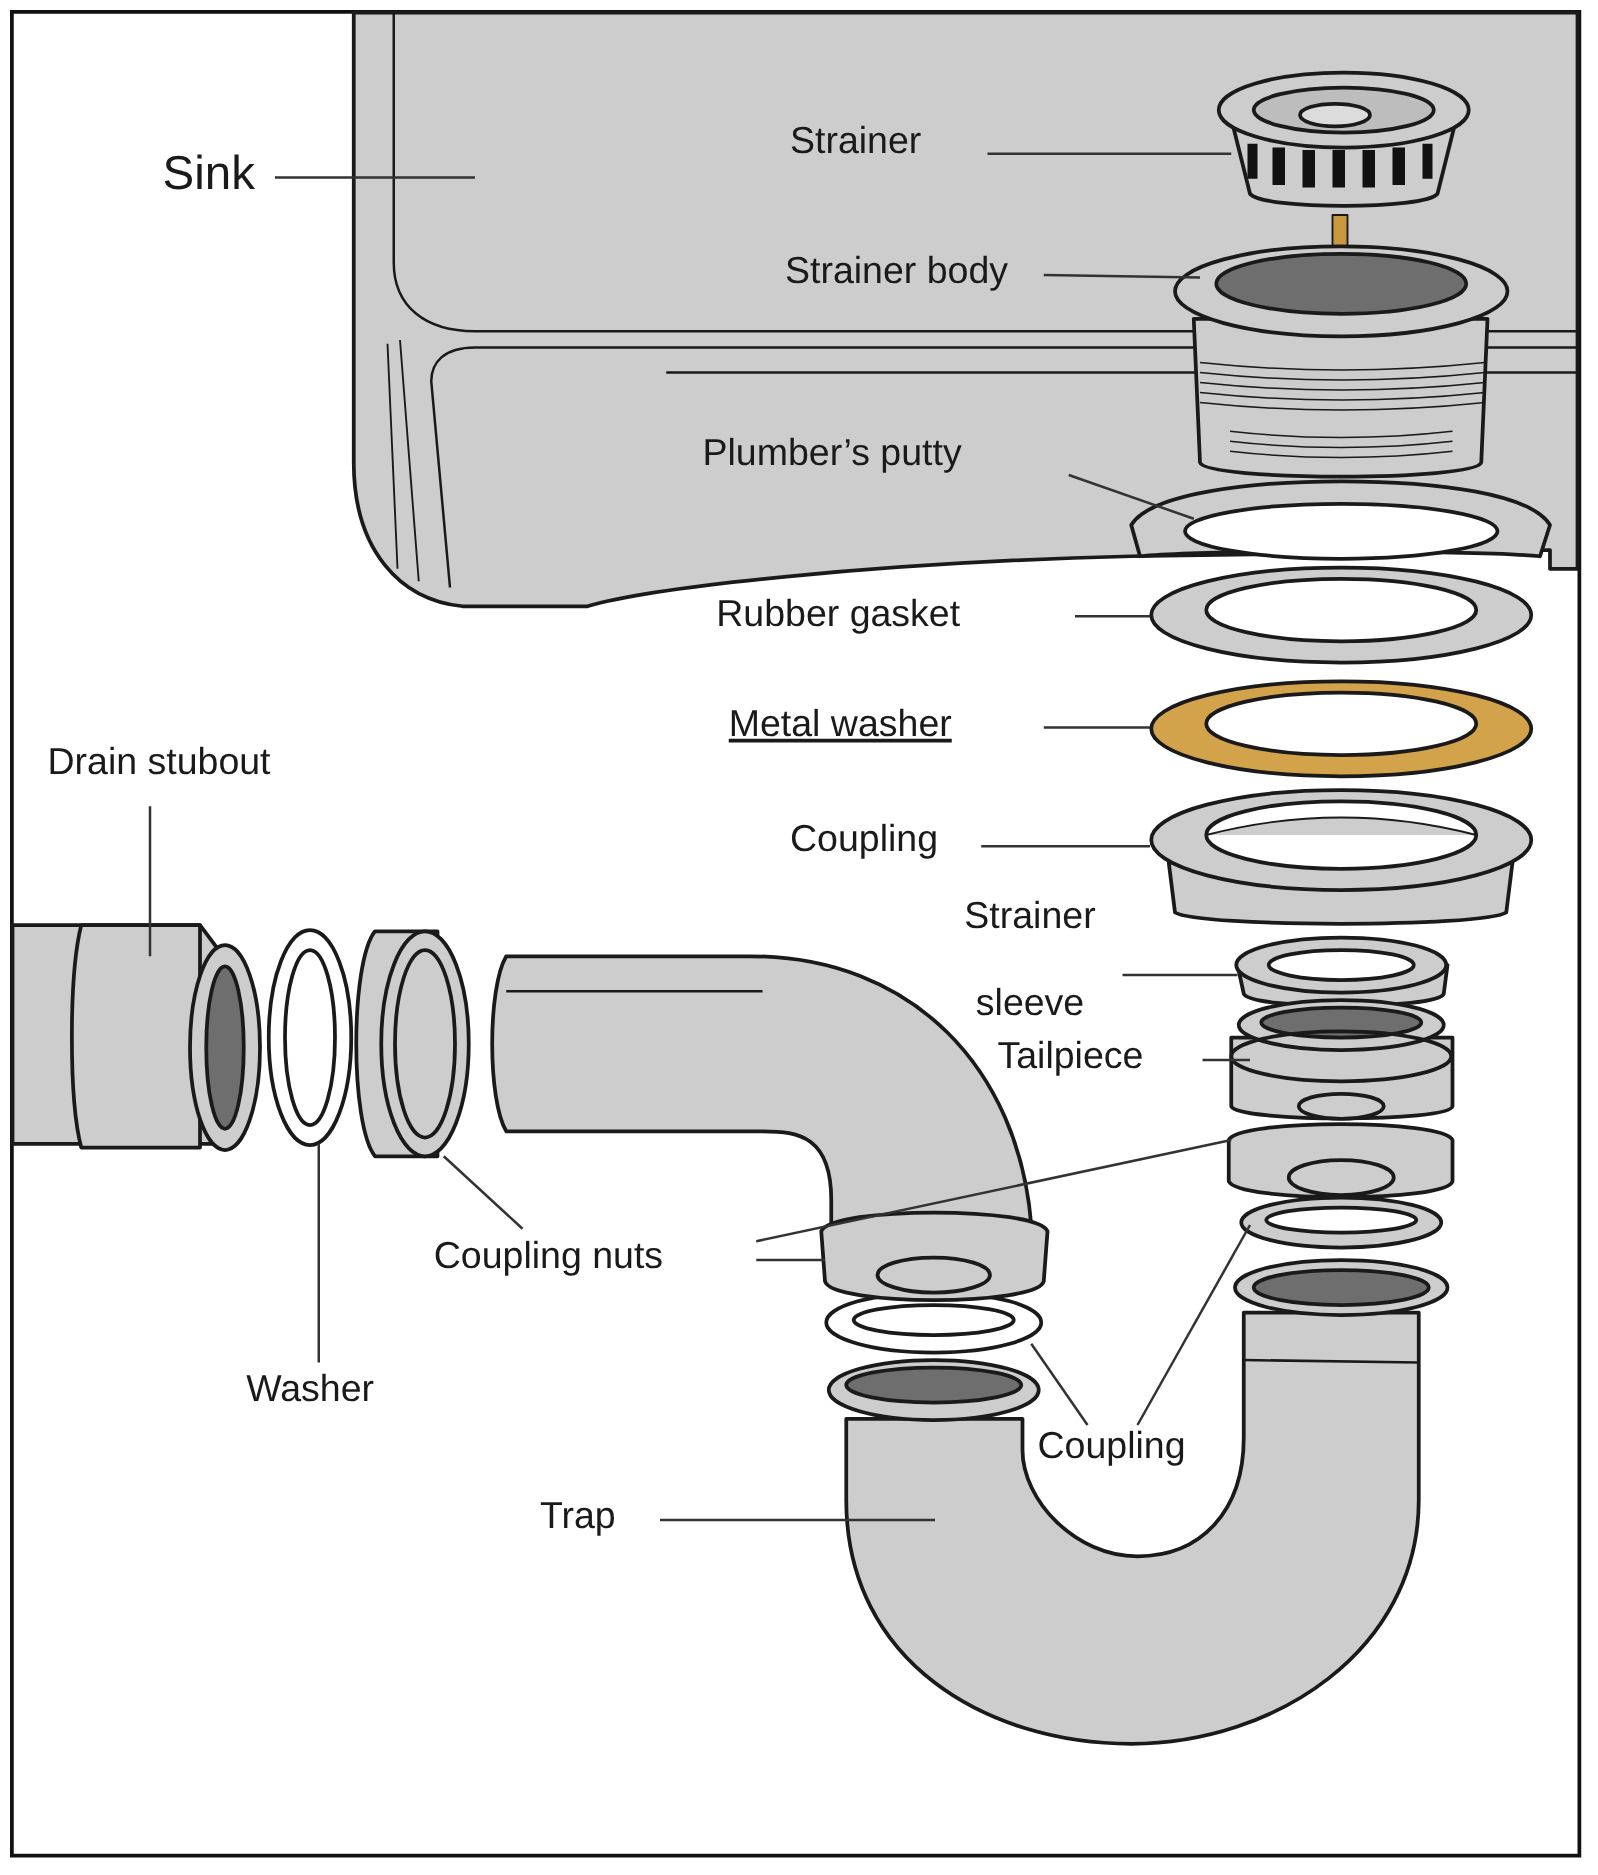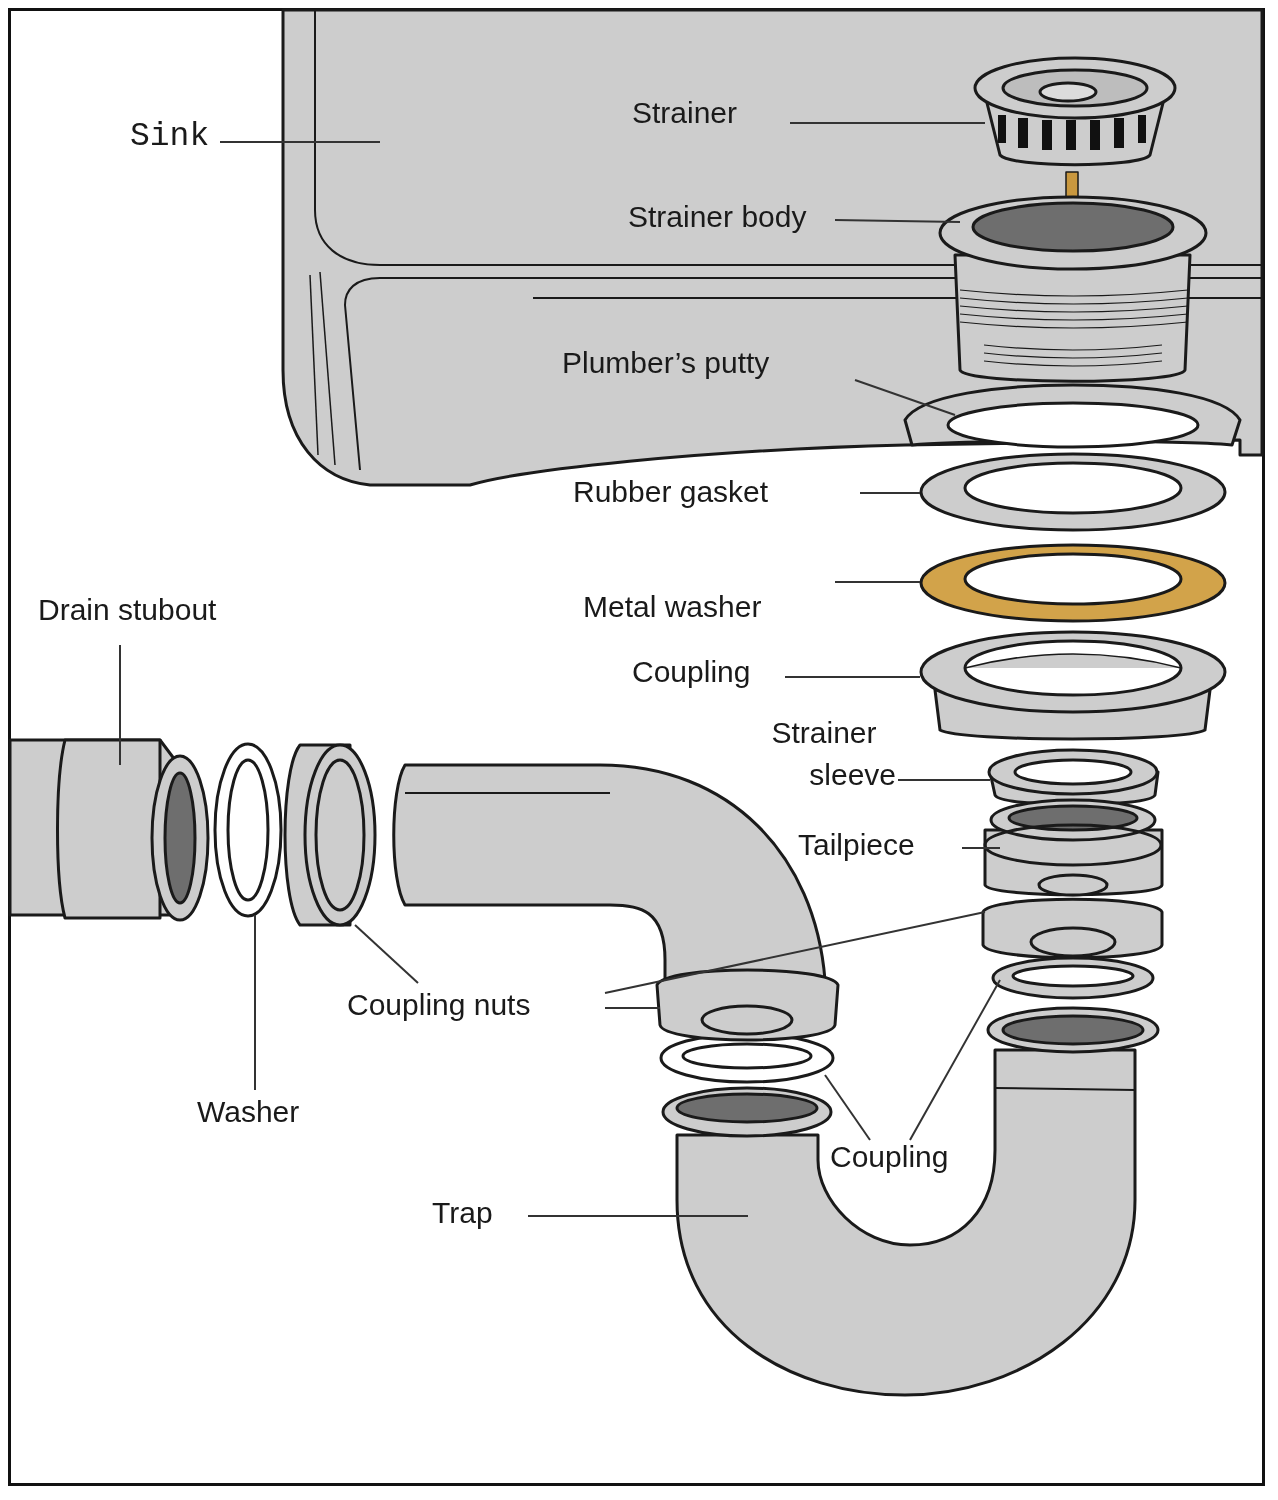--- a/index.html
+++ b/index.html
@@ -1,20 +1,20 @@
 <!DOCTYPE html>
 <html><head>
 <meta charset="utf-8">
 <style>
   html, body { margin:0; padding:0; background:#ffffff; }
   body { width:1278px; height:1500px; position:relative; overflow:hidden; font-family:"Liberation Sans", sans-serif; }
   #frame { position:absolute; left:8px; top:8px; width:1257px; height:1478px; border:3px solid #111; box-sizing:border-box; background:#fff; }
   svg#art { position:absolute; left:0; top:0; }
   .lbl { position:absolute; font-size:30px; color:#1a1a1a; white-space:nowrap; line-height:1; }
-  .lbl.sink { font-family:Liberation Mono, monospace; font-size:33px; }
+  .lbl.sink { font-family:Liberation Sans, sans-serif; font-size:38px; }
   .lbl.center { text-align:center; }
 </style>
 </head>
 <body>
 
 <div id="frame"></div>
 
 <svg id="art" width="1278" height="1500" viewBox="0 0 1278 1500">
   <g stroke="#1a1a1a" stroke-width="3" fill="#cdcdcd" stroke-linejoin="round">
 
@@ -163,22 +163,22 @@
     <line x1="910" y1="1140" x2="1000" y2="980"></line>
     <line x1="528" y1="1216" x2="748" y2="1216"></line>
   </g>
 </svg>
 
 <div class="lbl sink" style="left:130px; top:120px;">Sink</div>
 <div class="lbl" style="left:632px; top:98px;">Strainer</div>
 <div class="lbl" style="left:584px; top:202px;margin-left:44px;">Strainer body</div>
 <div class="lbl" style="left:562px; top:348px;">Plumber’s putty</div>
 <div class="lbl" style="left:573px; top:477px;">Rubber gasket</div>
-<div class="lbl" style="left:583px; top:592px;">Metal washer</div>
+<div class="lbl" style="left:583px; top:565px;text-decoration:underline;">Metal washer</div>
 <div class="lbl" style="left:632px; top:657px;">Coupling</div>
 <div class="lbl" style="left:38px; top:595px;">Drain stubout</div>
 <div class="lbl center" style="left:752px; top:718px; width:144px;">Strainer</div>
-<div class="lbl center" style="left:752px; top:760px; width:144px;text-align:right;">sleeve</div>
+<div class="lbl center" style="left:752px; top:788px; width:144px;">sleeve</div>
 <div class="lbl" style="left:798px; top:830px;">Tailpiece</div>
 <div class="lbl" style="left:347px; top:990px;text-align:center;">Coupling nuts</div>
 <div class="lbl" style="left:197px; top:1097px;">Washer</div>
 <div class="lbl" style="left:830px; top:1142px;">Coupling</div>
 <div class="lbl" style="left:432px; top:1198px;">Trap</div>
 
 </body></html>

